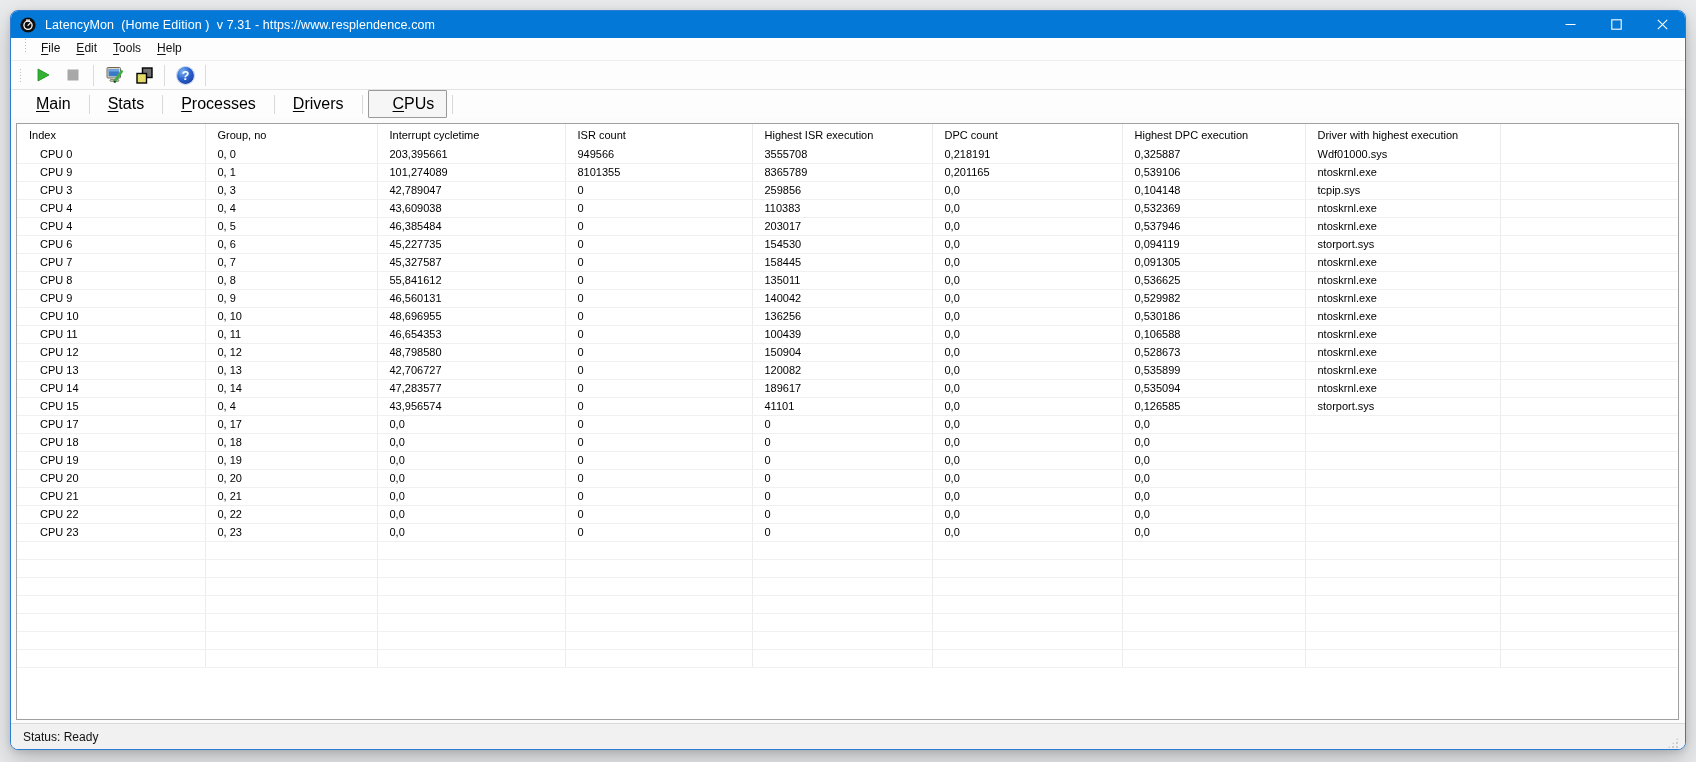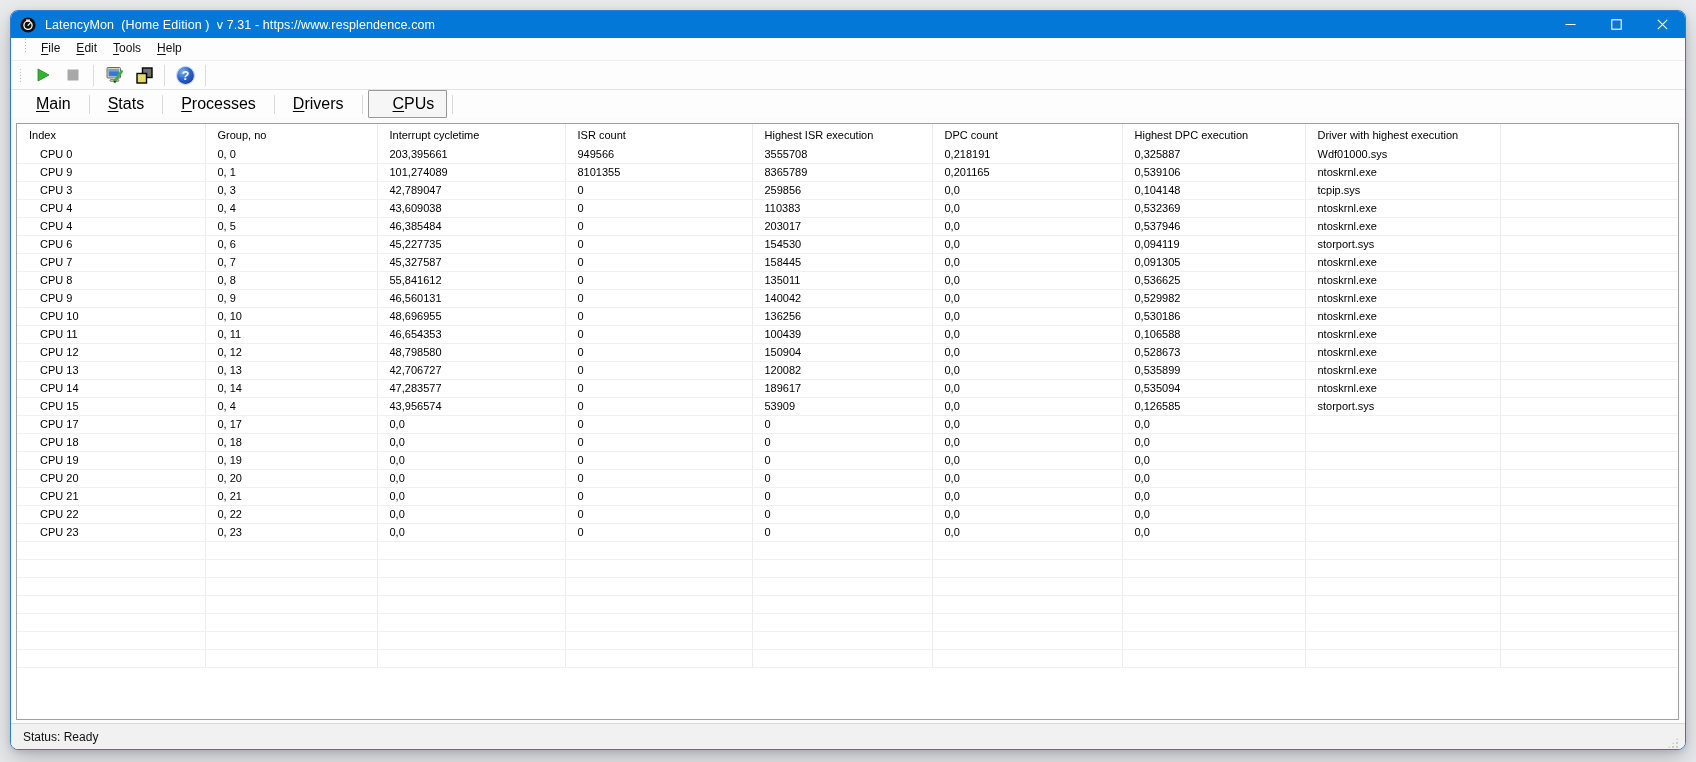--- a/index.html
+++ b/index.html
@@ -376,21 +376,21 @@
                 <td class="c5">0,0</td>
                 <td class="c6">0,535094</td>
                 <td class="c7">ntoskrnl.exe</td>
                 <td></td>
               </tr>
               <tr>
                 <td class="c0">CPU 15</td>
                 <td class="c1">0, 4</td>
                 <td class="c2">43,956574</td>
                 <td class="c3">0</td>
-                <td class="c4">53909</td>
+                <td class="c4">41101</td>
                 <td class="c5">0,0</td>
                 <td class="c6">0,126585</td>
                 <td class="c7">storport.sys</td>
                 <td></td>
               </tr>
               <tr>
                 <td class="c0">CPU 17</td>
                 <td class="c1">0, 17</td>
                 <td class="c2">0,0</td>
                 <td class="c3">0</td>

